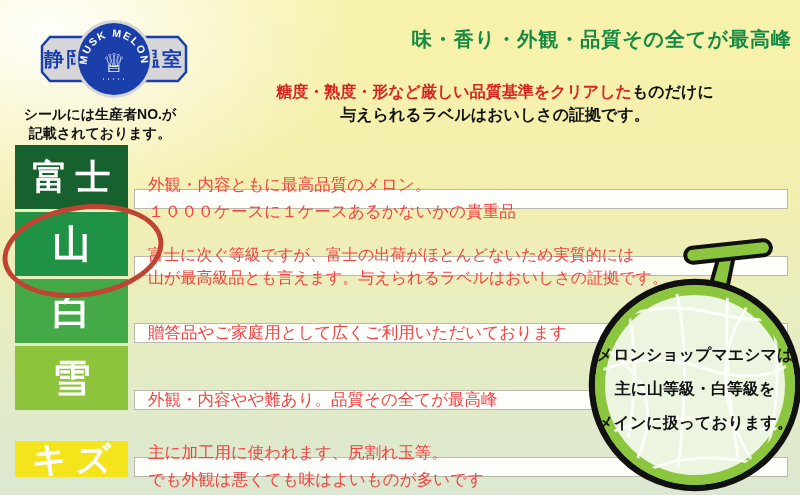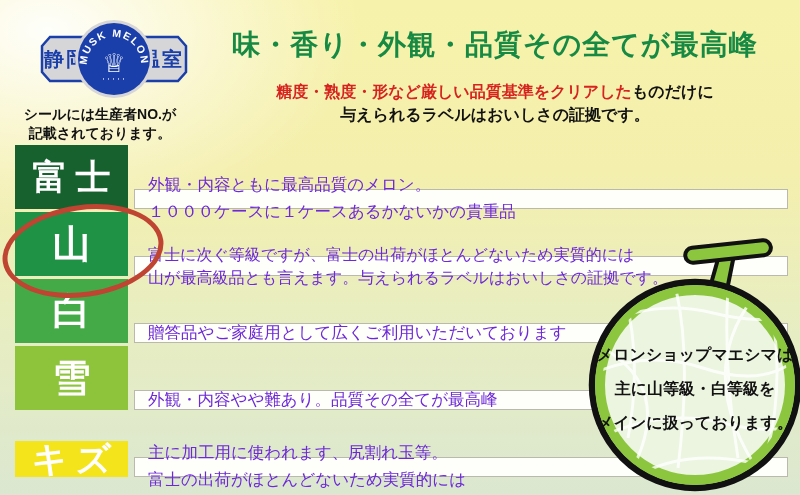--- a/index.html
+++ b/index.html
@@ -9,35 +9,35 @@
     background:
       radial-gradient(ellipse 430px 270px at 6% 6%, rgba(255,255,255,.95), rgba(255,255,255,0) 72%),
       linear-gradient(180deg,#f7f2ab 0%,#f4efac 34%,#e9eec0 62%,#dbe7d0 100%);
   }
   .serif{font-family:"Liberation Serif","DejaVu Serif",serif;}
 
   
   #logo{position:absolute;left:38px;top:20px;width:152px;height:78px;}
   #logo-caption{position:absolute;left:4px;top:105px;width:192px;text-align:center;
     font-weight:bold;font-size:14px;line-height:1.35;color:#111;}
-  #title{position:absolute;left:198px;right:8px;top:26px;text-align:center;
-    font-weight:bold;font-size:28px;letter-spacing:1px;color:#168a43;}
+  #title{position:absolute;left:198px;right:8px;top:26px;text-align:right;
+    font-weight:bold;font-size:20px;letter-spacing:1px;color:#168a43;}
   #subtitle{position:absolute;left:198px;right:8px;top:80px;text-align:center;
     font-weight:bold;font-size:16px;line-height:1.45;color:#111;}
   .red-text{color:#d6231f;}
 
   
   #grade-table{position:absolute;left:15px;top:145px;width:773px;}
   .grade-row{display:flex;align-items:stretch;height:64px;margin-bottom:3px;border-radius:7px;}
   .grade-label{flex:0 0 113px;display:flex;align-items:center;justify-content:center;
     color:#fff;font-weight:bold;font-size:38px;line-height:1;}
   .grade-label.two{letter-spacing:8px;text-indent:8px;font-size:35px;}
   .grade-desc{flex:1;margin-left:6px;background:#fefefa;border:1px solid #b9b9ae;
     display:flex;flex-direction:column;justify-content:center;
-    padding:4px 10px 4px 13px;font-size:16.5px;line-height:1.62;color:#6d28d9;margin-top:44px;}
+    padding:4px 10px 4px 13px;font-size:16.5px;line-height:1.62;color:#ef4444;margin-top:44px;}
   .grade-desc.tight{font-size:16px;line-height:1.45;}
 
   
   #highlight-circle{position:absolute;left:2px;top:205px;width:152px;height:82px;
     border:5px solid #bf4431;border-radius:50%;transform:rotate(-8deg);z-index:5;}
 
   
   #melon{position:absolute;left:573px;top:238px;width:232px;height:257px;z-index:6;}
   .melon-note-text{font-family:"Liberation Sans","DejaVu Sans",sans-serif;
     font-weight:bold;font-size:16px;fill:#111;}
@@ -110,21 +110,21 @@
       <div class="grade-label serif" style="background-color: rgb(142, 195, 60);">雪</div>
       <div class="grade-desc serif">
         <div>外観・内容やや難あり。品質その全てが最高峰</div>
       </div>
     </div>
 
     <div class="grade-row">
       <div class="grade-label two serif" style="background-color: rgb(243, 228, 28); margin-top: 28px;">キズ</div>
       <div class="grade-desc serif">
         <div>主に加工用に使われます、尻割れ玉等。</div>
-        <div>富士の出荷がほとんどないため実質的には</div>
+        <div>でも外観は悪くても味はよいものが多いです</div>
       </div>
     </div>
 
   </div>
 
   <div id="highlight-circle"></div>
 
   <svg id="melon" viewBox="0 0 232 257">
     <defs>
       <clipPath id="fleshClip">

